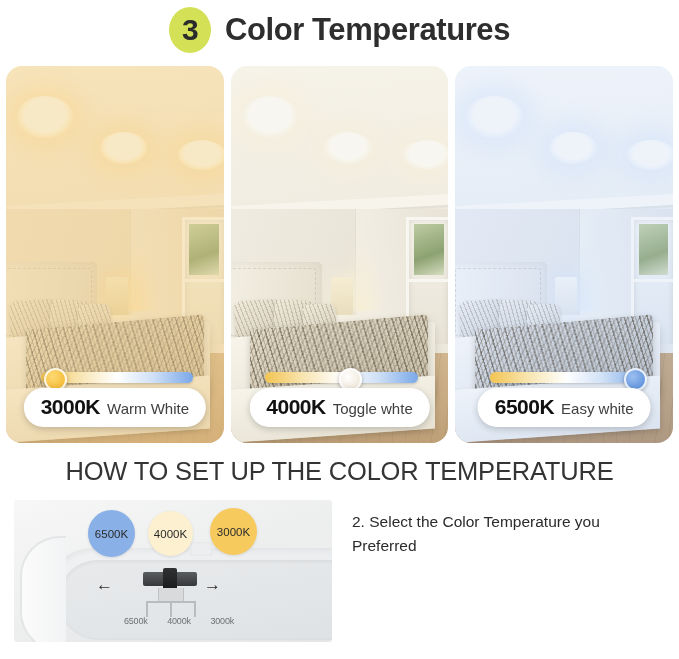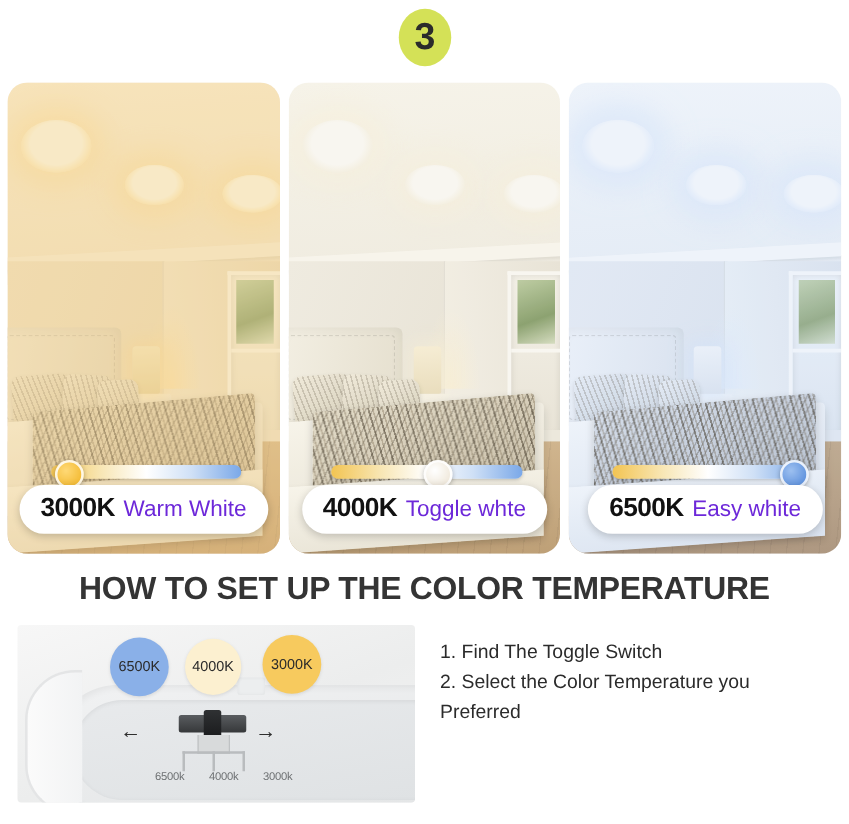--- a/index.html
+++ b/index.html
@@ -211,27 +211,27 @@
     position:absolute;left:50%;transform:translateX(-50%);
     bottom:16px;
     background:#ffffff;
     border-radius:22px;
     padding:7px 17px 8px 17px;
     display:flex;align-items:baseline;gap:7px;
     box-shadow:0 2px 7px rgba(0,0,0,.2);
     white-space:nowrap;
   }
   .pill-k{font-size:21px;font-weight:bold;color:#111;letter-spacing:-0.5px;}
-  .pill-name{font-size:18px;color:#6d28d9;}
+  .pill-name{font-size:15px;color:#404040;}
 
   
   .section-title{
     position:absolute;left:0;top:457px;width:100%;
     text-align:center;
-    font-size:25.5px;font-weight:bold;color:#343434;
+    font-size:25.5px;font-weight:normal;color:#343434;
     letter-spacing:-0.2px;
   }
 
   
   .bottom{
     position:absolute;left:0;top:500px;width:679px;height:159px;
     display:flex;
   }
   .diagram{
     position:relative;
@@ -325,20 +325,21 @@
   }
   .step{
     font-size:15.5px;color:#2b2b2b;line-height:1.55;
   }
 </style>
 </head>
 <body>
 
 <div class="header">
   <div class="badge">3</div>
+  <div class="header-title">Color Temperatures</div>
 </div>
 
 <div class="panels">
 
   <div class="panel" style="--ceil1:#fdf4e2;--ceil2:#f6e8cf;--wall1:#f4e6cd;--wall2:#efdfc2;--wall3:#f7ecd8;
               --crown:#fbf2e1;--base:#f3e7d3;
               --lamp-in:#fffdf4;--lamp-rim:#ffeec6;--lamp-out:#f6dfae;--glow:rgba(255,221,150,.45);
               --win-top:#fbf6ea;--win-bot:#f0e6d2;--frame:#fdfaf2;--foliage:.9;
               --floor1:#d9b98c;--floor2:#c8a273;
               --hb1:#f6eddc;--hb2:#e9dcc4;--pil1:#f3e9d6;--pil2:#ddd0b6;
@@ -513,17 +514,16 @@
     </div>
 
     <div class="tick-labels">
       <span>6500k</span>
       <span>4000k</span>
       <span>3000k</span>
     </div>
   </div>
 
   <div class="right-text">
-    <div class="step">1. Find The Toggle Switch</div>
     <div class="step">2. Select the Color Temperature you Preferred</div>
   </div>
 
 </div>
 
 </body></html>

